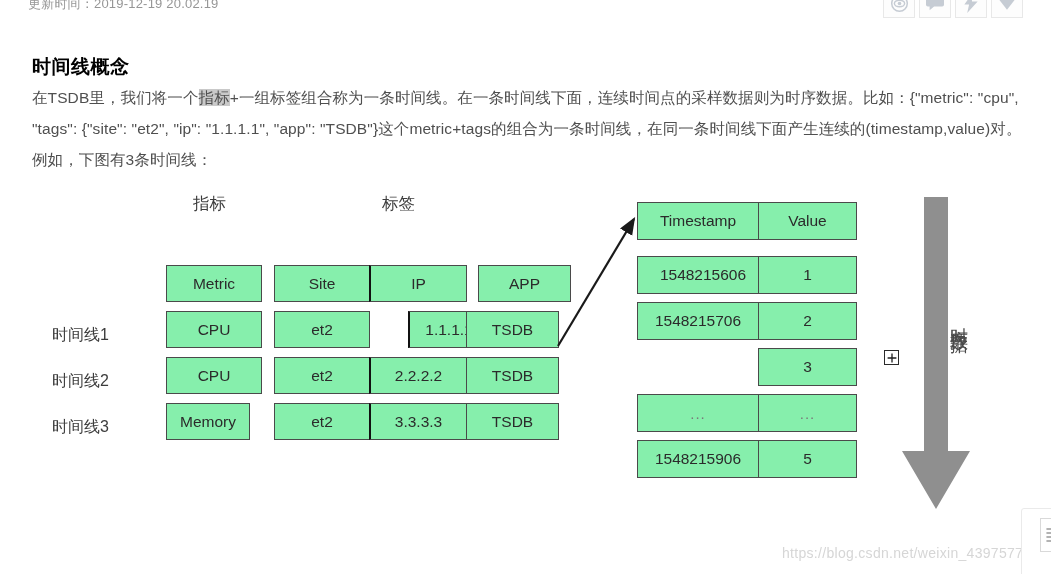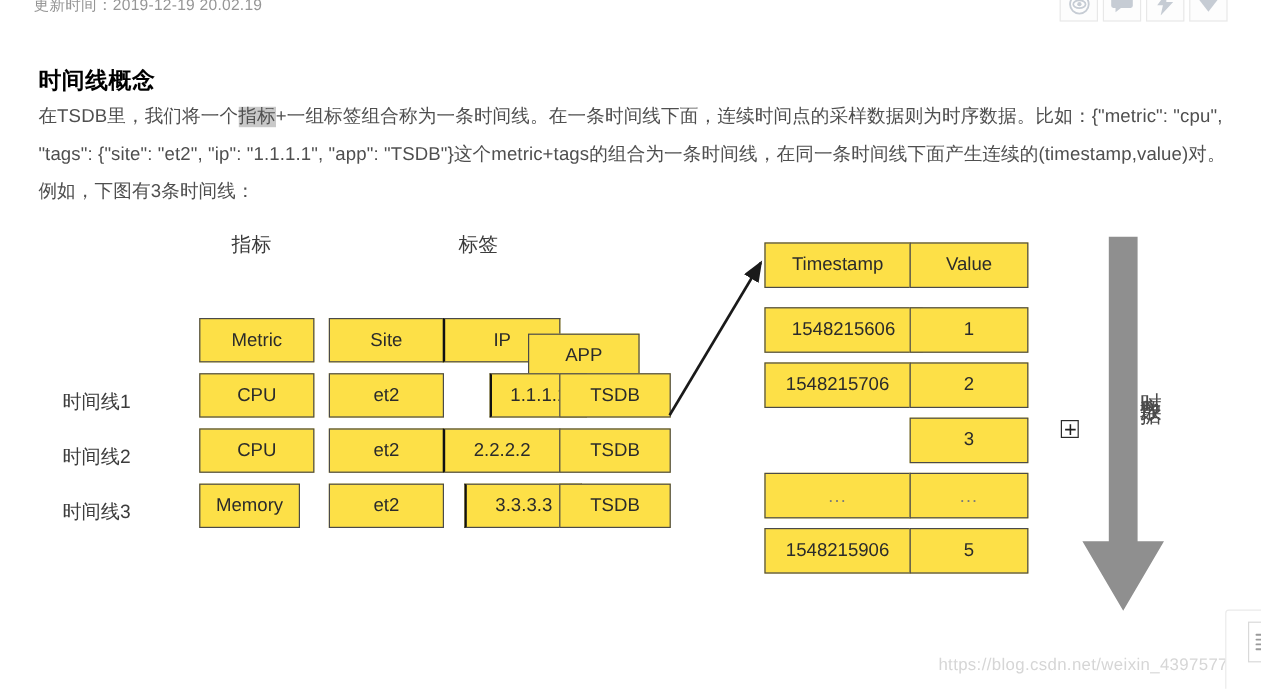--- a/index.html
+++ b/index.html
@@ -88,21 +88,21 @@
   .colhead {
     position: absolute;
     font-size: 16.5px;
     color: #3c3c3c;
     white-space: nowrap;
   }
   .cell {
     position: absolute;
     box-sizing: border-box;
     border: 1.6px solid #4a4a4a;
-    background: #fde047;
+    background: #86efac;
     display: flex;
     align-items: center;
     justify-content: center;
     font-size: 15.5px;
     color: #2b2b2b;
     white-space: nowrap;
   }
   .cell.thickleft { border-left: 2.6px solid #111111; }
   .cell.dots { color: #7a7a7a; font-size: 15px; letter-spacing: 1px; }
 
@@ -214,32 +214,32 @@
   <div class="dlabel" style="left:52px; top:186px;">时间线2</div>
   <div class="dlabel" style="left:52px; top:232px;">时间线3</div>
 
   <div class="cell" style="left:166px; top:80px;  width:96px; height:37px;">Metric</div>
   <div class="cell" style="left:166px; top:126px; width:96px; height:37px;">CPU</div>
   <div class="cell" style="left:166px; top:172px; width:96px; height:37px;">CPU</div>
   <div class="cell" style="left:166px; top:218px; width:84px; height:37px;">Memory</div>
 
   <div class="cell" style="left:274px; top:80px; width:96px; height:37px;">Site</div>
   <div class="cell thickleft" style="left:369px; top:80px; width:98px; height:37px;">IP</div>
-  <div class="cell" style="left:440px; top:80px; width:93px; height:37px;margin-top:13px;">APP</div>
+  <div class="cell" style="left:478px; top:80px; width:93px; height:37px;">APP</div>
 
   <div class="cell" style="left:274px; top:126px; width:96px; height:37px;">et2</div>
   <div class="cell thickleft" style="left:369px; top:126px; width:81px; height:37px;margin-left:39px;">1.1.1.1</div>
   <div class="cell" style="left:466px; top:126px; width:93px; height:37px;">TSDB</div>
 
   <div class="cell" style="left:274px; top:172px; width:96px; height:37px;">et2</div>
   <div class="cell thickleft" style="left:369px; top:172px; width:98px; height:37px;text-align:center;">2.2.2.2</div>
   <div class="cell" style="left:466px; top:172px; width:93px; height:37px;">TSDB</div>
 
   <div class="cell" style="left:274px; top:218px; width:96px; height:37px;">et2</div>
-  <div class="cell thickleft" style="left:387px; top:218px; width:98px; height:37px;">3.3.3.3</div>
+  <div class="cell thickleft" style="left:369px; top:218px; width:98px; height:37px;">3.3.3.3</div>
   <div class="cell" style="left:466px; top:218px; width:93px; height:37px;">TSDB</div>
 
   <svg id="connector" width="1051" height="330">
     <defs>
       <marker id="ahead" markerWidth="9" markerHeight="9" refX="7" refY="3.2" orient="auto">
         <path d="M0,0 L8,3.2 L0,6.4 z" fill="#1a1a1a"></path>
       </marker>
     </defs>
     <line x1="558" y1="161" x2="634" y2="34" stroke="#1a1a1a" stroke-width="2.2" marker-end="url(#ahead)"></line>
   </svg>

